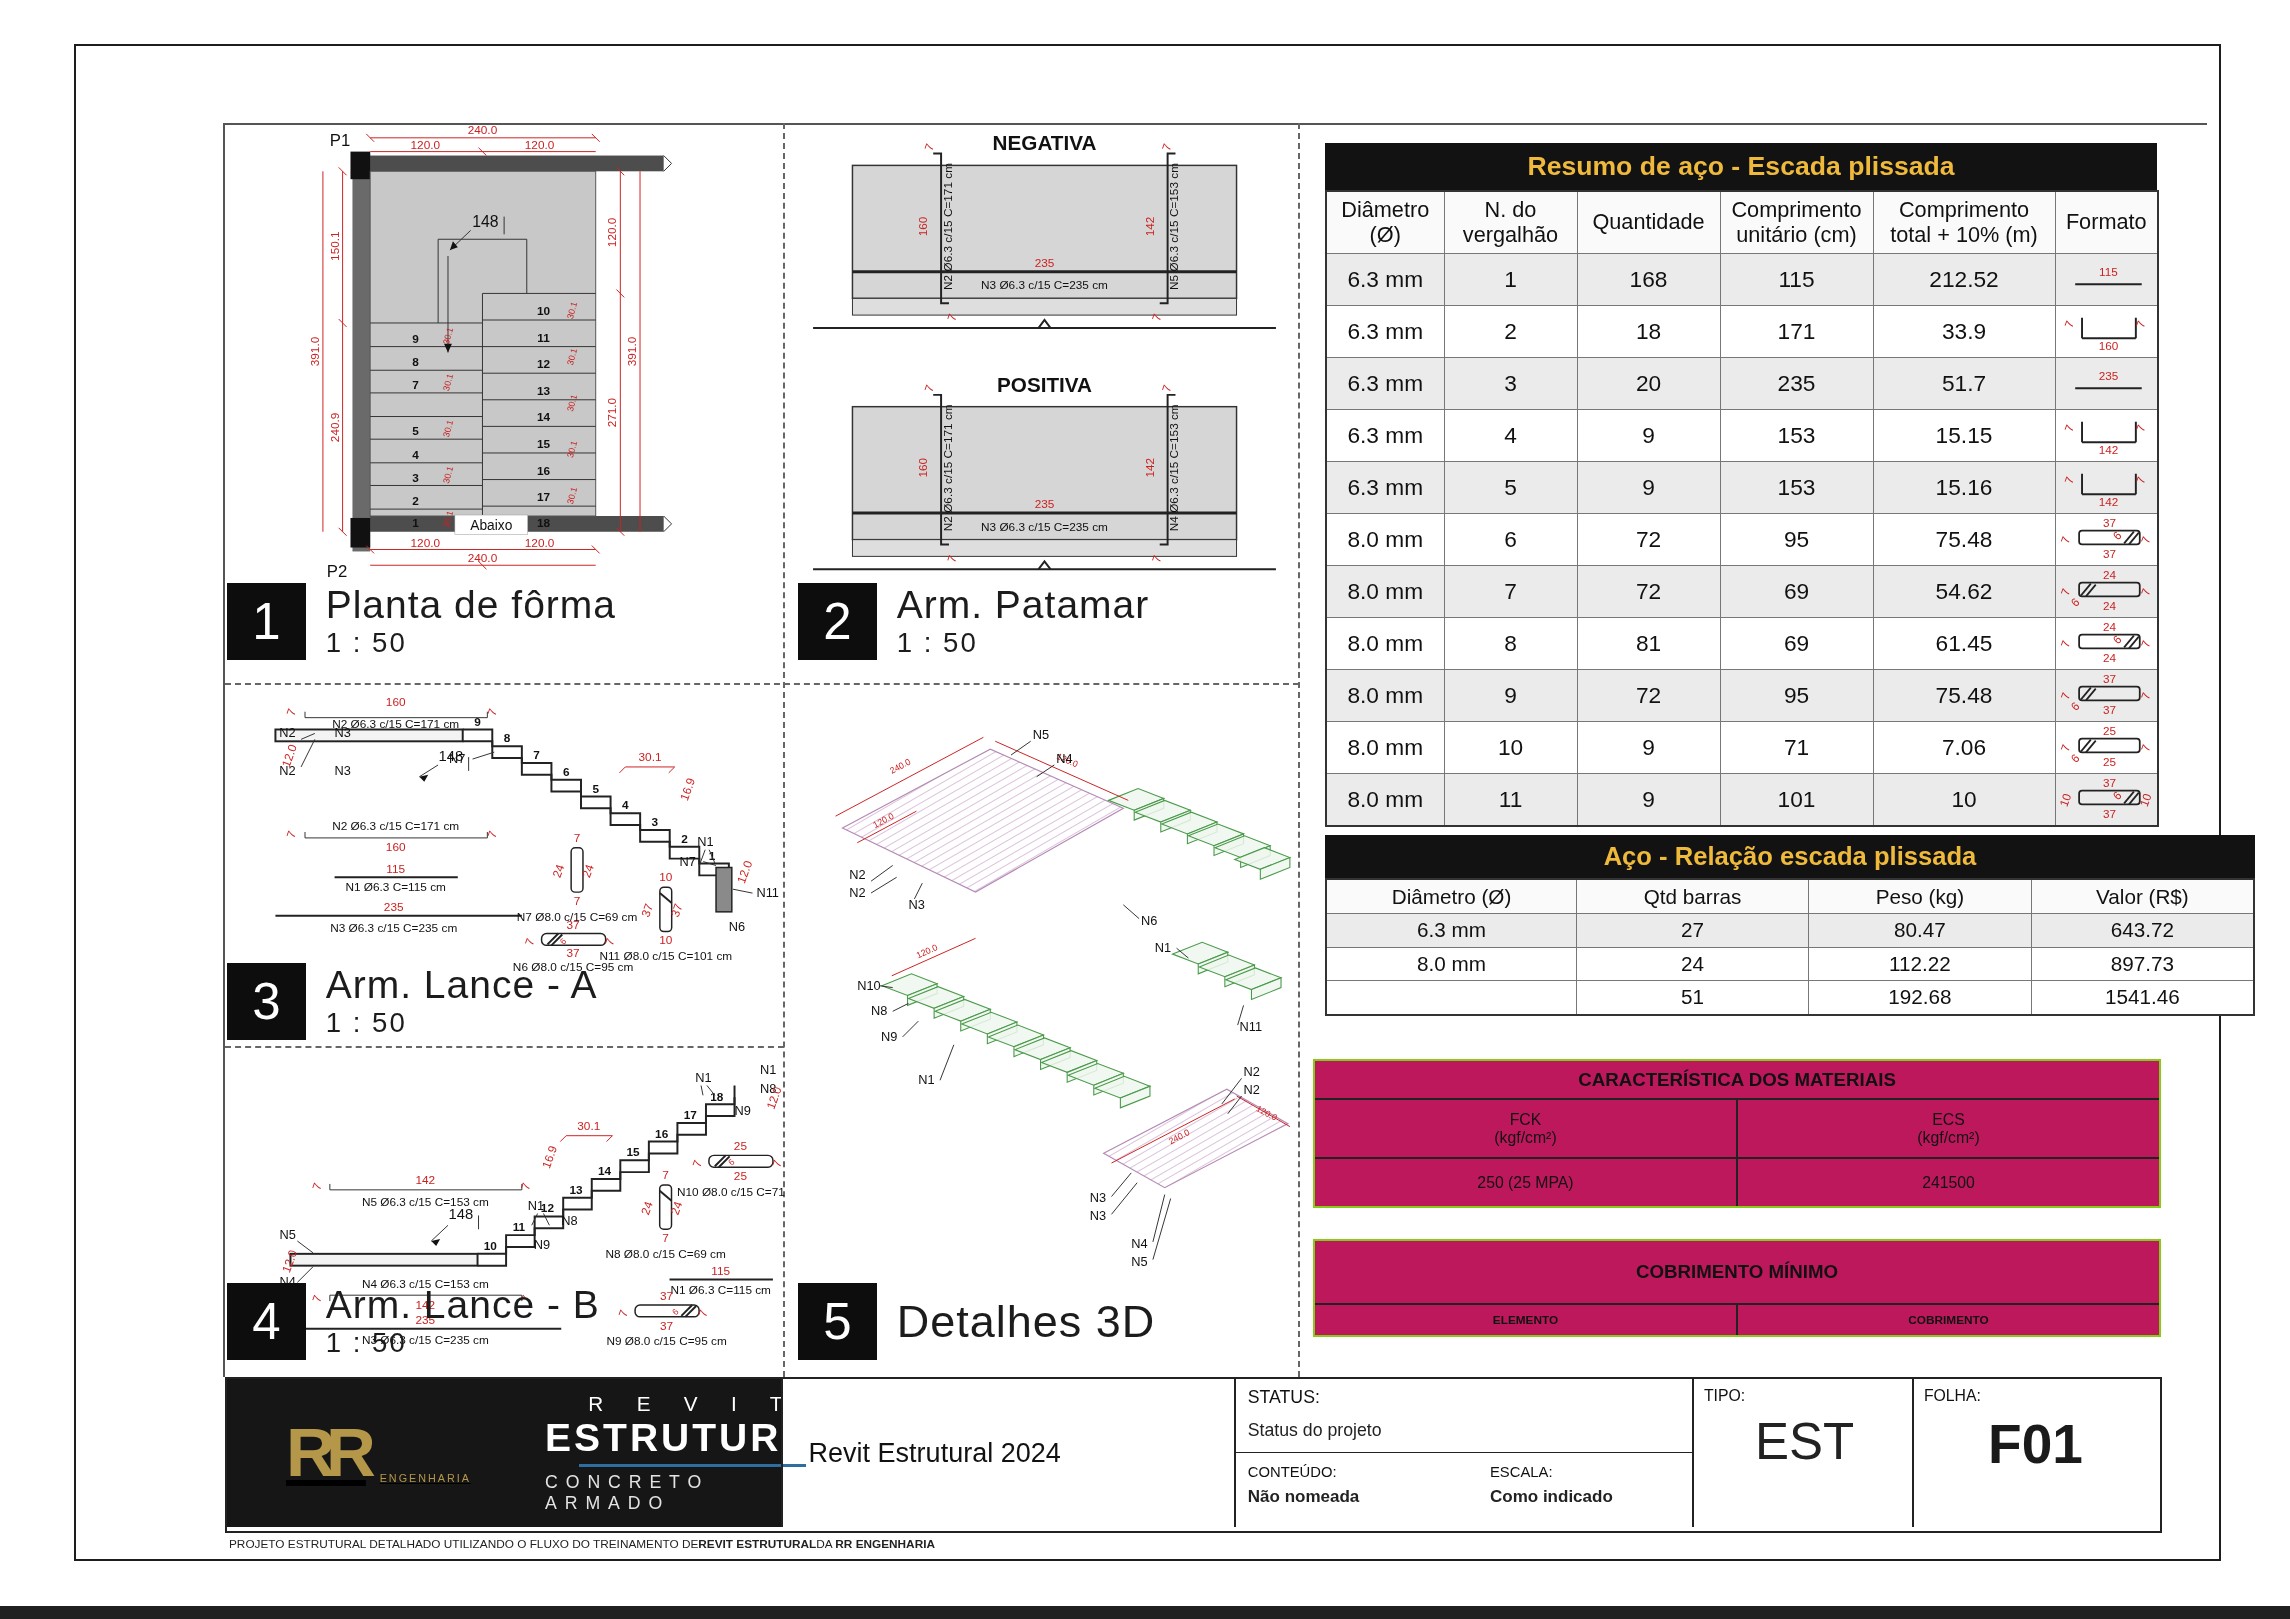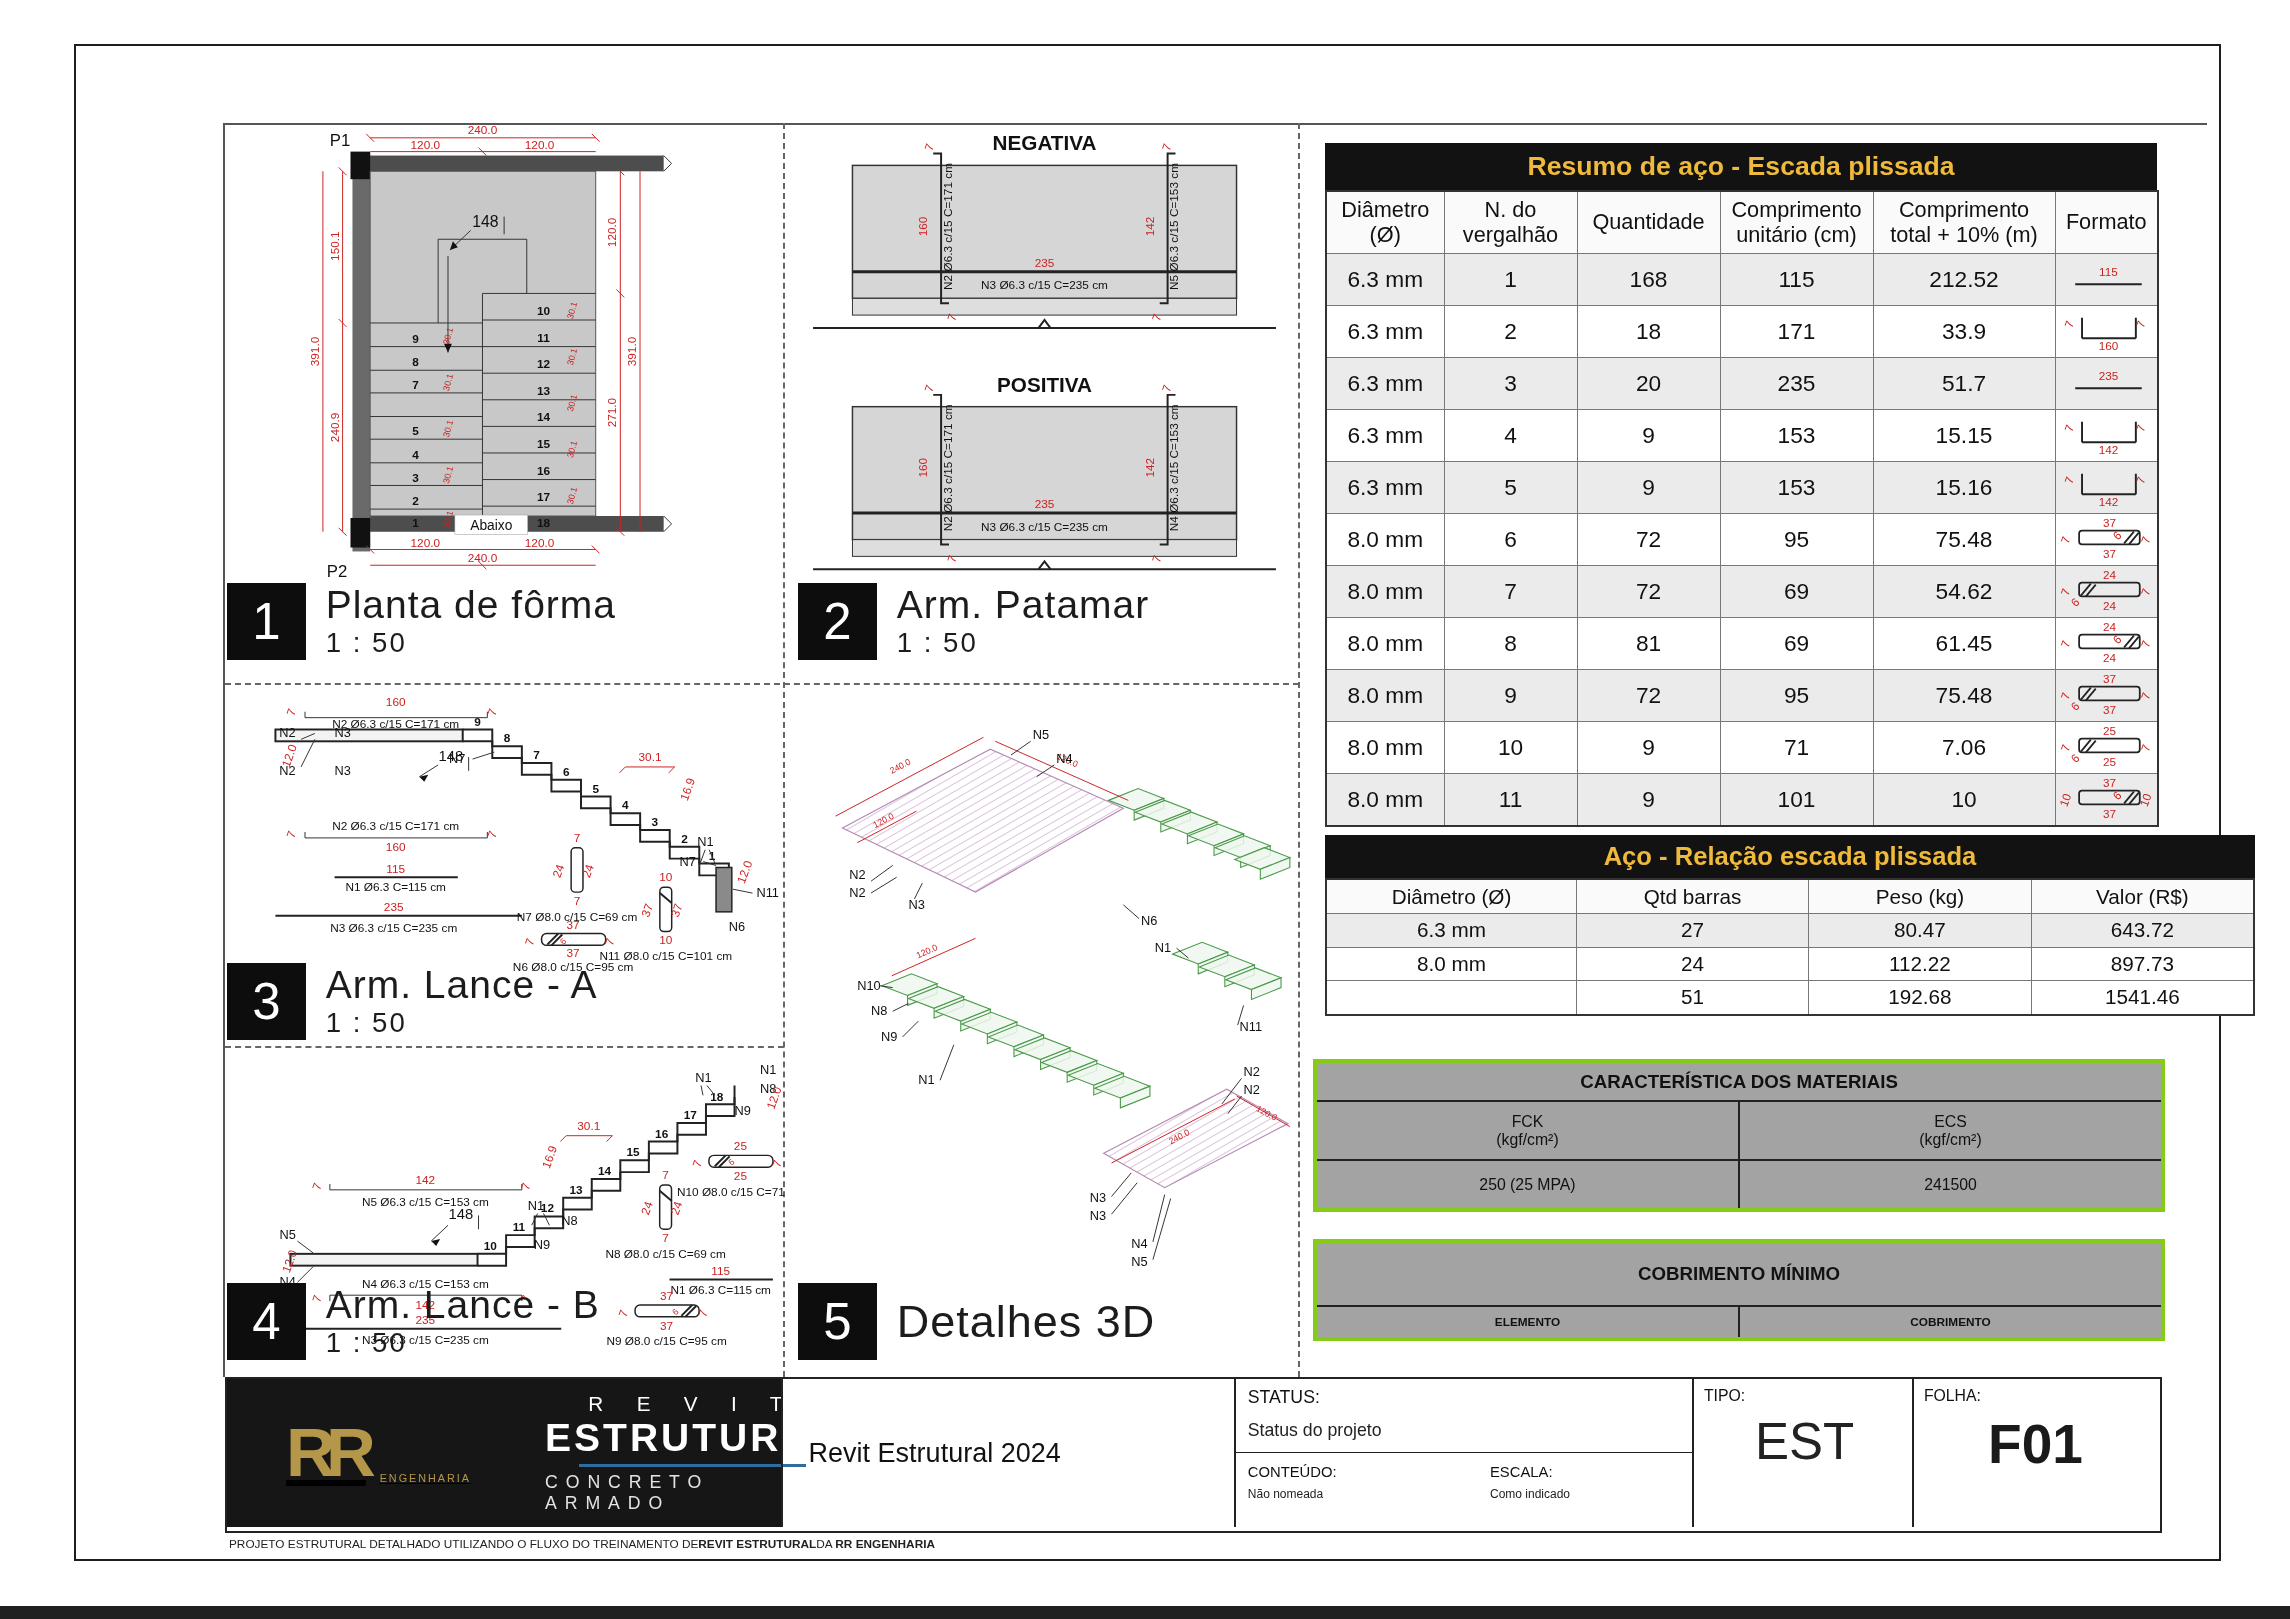--- a/index.html
+++ b/index.html
@@ -30,42 +30,42 @@
   .ann{font-size:12px;fill:#111;}
   .annc{font-size:12px;fill:#111;text-anchor:middle;}
   .dimt{font-size:12px;fill:#cc2222;text-anchor:middle;}
   .dims{font-size:9px;fill:#cc2222;text-anchor:middle;}
   .stepn{font-size:12px;font-weight:bold;fill:#111;text-anchor:middle;}
   .nlab{font-size:13px;fill:#111;}
   .thin{stroke:#333;stroke-width:1;}
   .thick{stroke:#222;stroke-width:2;}
   .redline{stroke:#cc2222;stroke-width:1;}
   
-  .box-table{border:4px solid #84cc16;background:#a3a3a3;}
+  .box-table{border:2px solid #84cc16;background:#be185d;}
   .box-title{display:flex;align-items:center;justify-content:center;font-weight:bold;color:#111;}
   .split{display:flex;border-top:2px solid #222;}
   .split>div{flex:1;display:flex;flex-direction:column;align-items:center;justify-content:center;color:#111;}
   .split>div+div{border-left:2px solid #222;}
   
   .tb{left:225px;top:1377px;width:1933px;height:152px;border:2px solid #222;}
   .tb-cell{position:absolute;top:0;height:148px;border-left:2px solid #222;}
   .logo-panel{position:absolute;left:0;top:0;width:554px;height:148px;background:#161616;display:flex;align-items:center;}
   .rr{color:#b5974a;font-size:69px;font-weight:bold;letter-spacing:-9.9px;line-height:0.9;}
   .rr-sub{color:#b5974a;font-size:10.8px;letter-spacing:2px;margin-left:13.8px;}
   .logo-div{width:2px;height:99px;background:#ddd;margin:0 35px 0 39px;}
   .brand{display:flex;flex-direction:column;align-items:center;}
   .brand-top{color:#fff;font-size:20.7px;letter-spacing:13.8px;}
   .brand-mid{color:#fff;font-size:39px;font-weight:bold;letter-spacing:3px;}
   .brand-rule{width:227px;height:3px;background:#2e6da0;margin:3.9px 0 4.9px 0;}
   .brand-sub{color:#e3e3e3;font-size:17.7px;letter-spacing:7.9px;}
   .fn{font-size:11.8px;color:#222;}
   .lbl-s{font-size:17.7px;color:#111;}
   .val-s{font-size:17.7px;color:#222;}
   .lbl-xs{font-size:14.8px;color:#111;}
-  .val-xs{font-size:12px;color:#222;}
+  .val-xs{font-size:17px;color:#222;font-weight:bold;}
 </style>
 </head>
 <body>
 
 <div class="page">
 
   <div class="abs sheet-border"></div>
 
   <div class="abs" style="left:223px;top:123px;width:1984px;height:2px;background:#555;"></div>
   <div class="abs" style="left:223px;top:123px;width:2px;height:1254px;background:#555;"></div>

